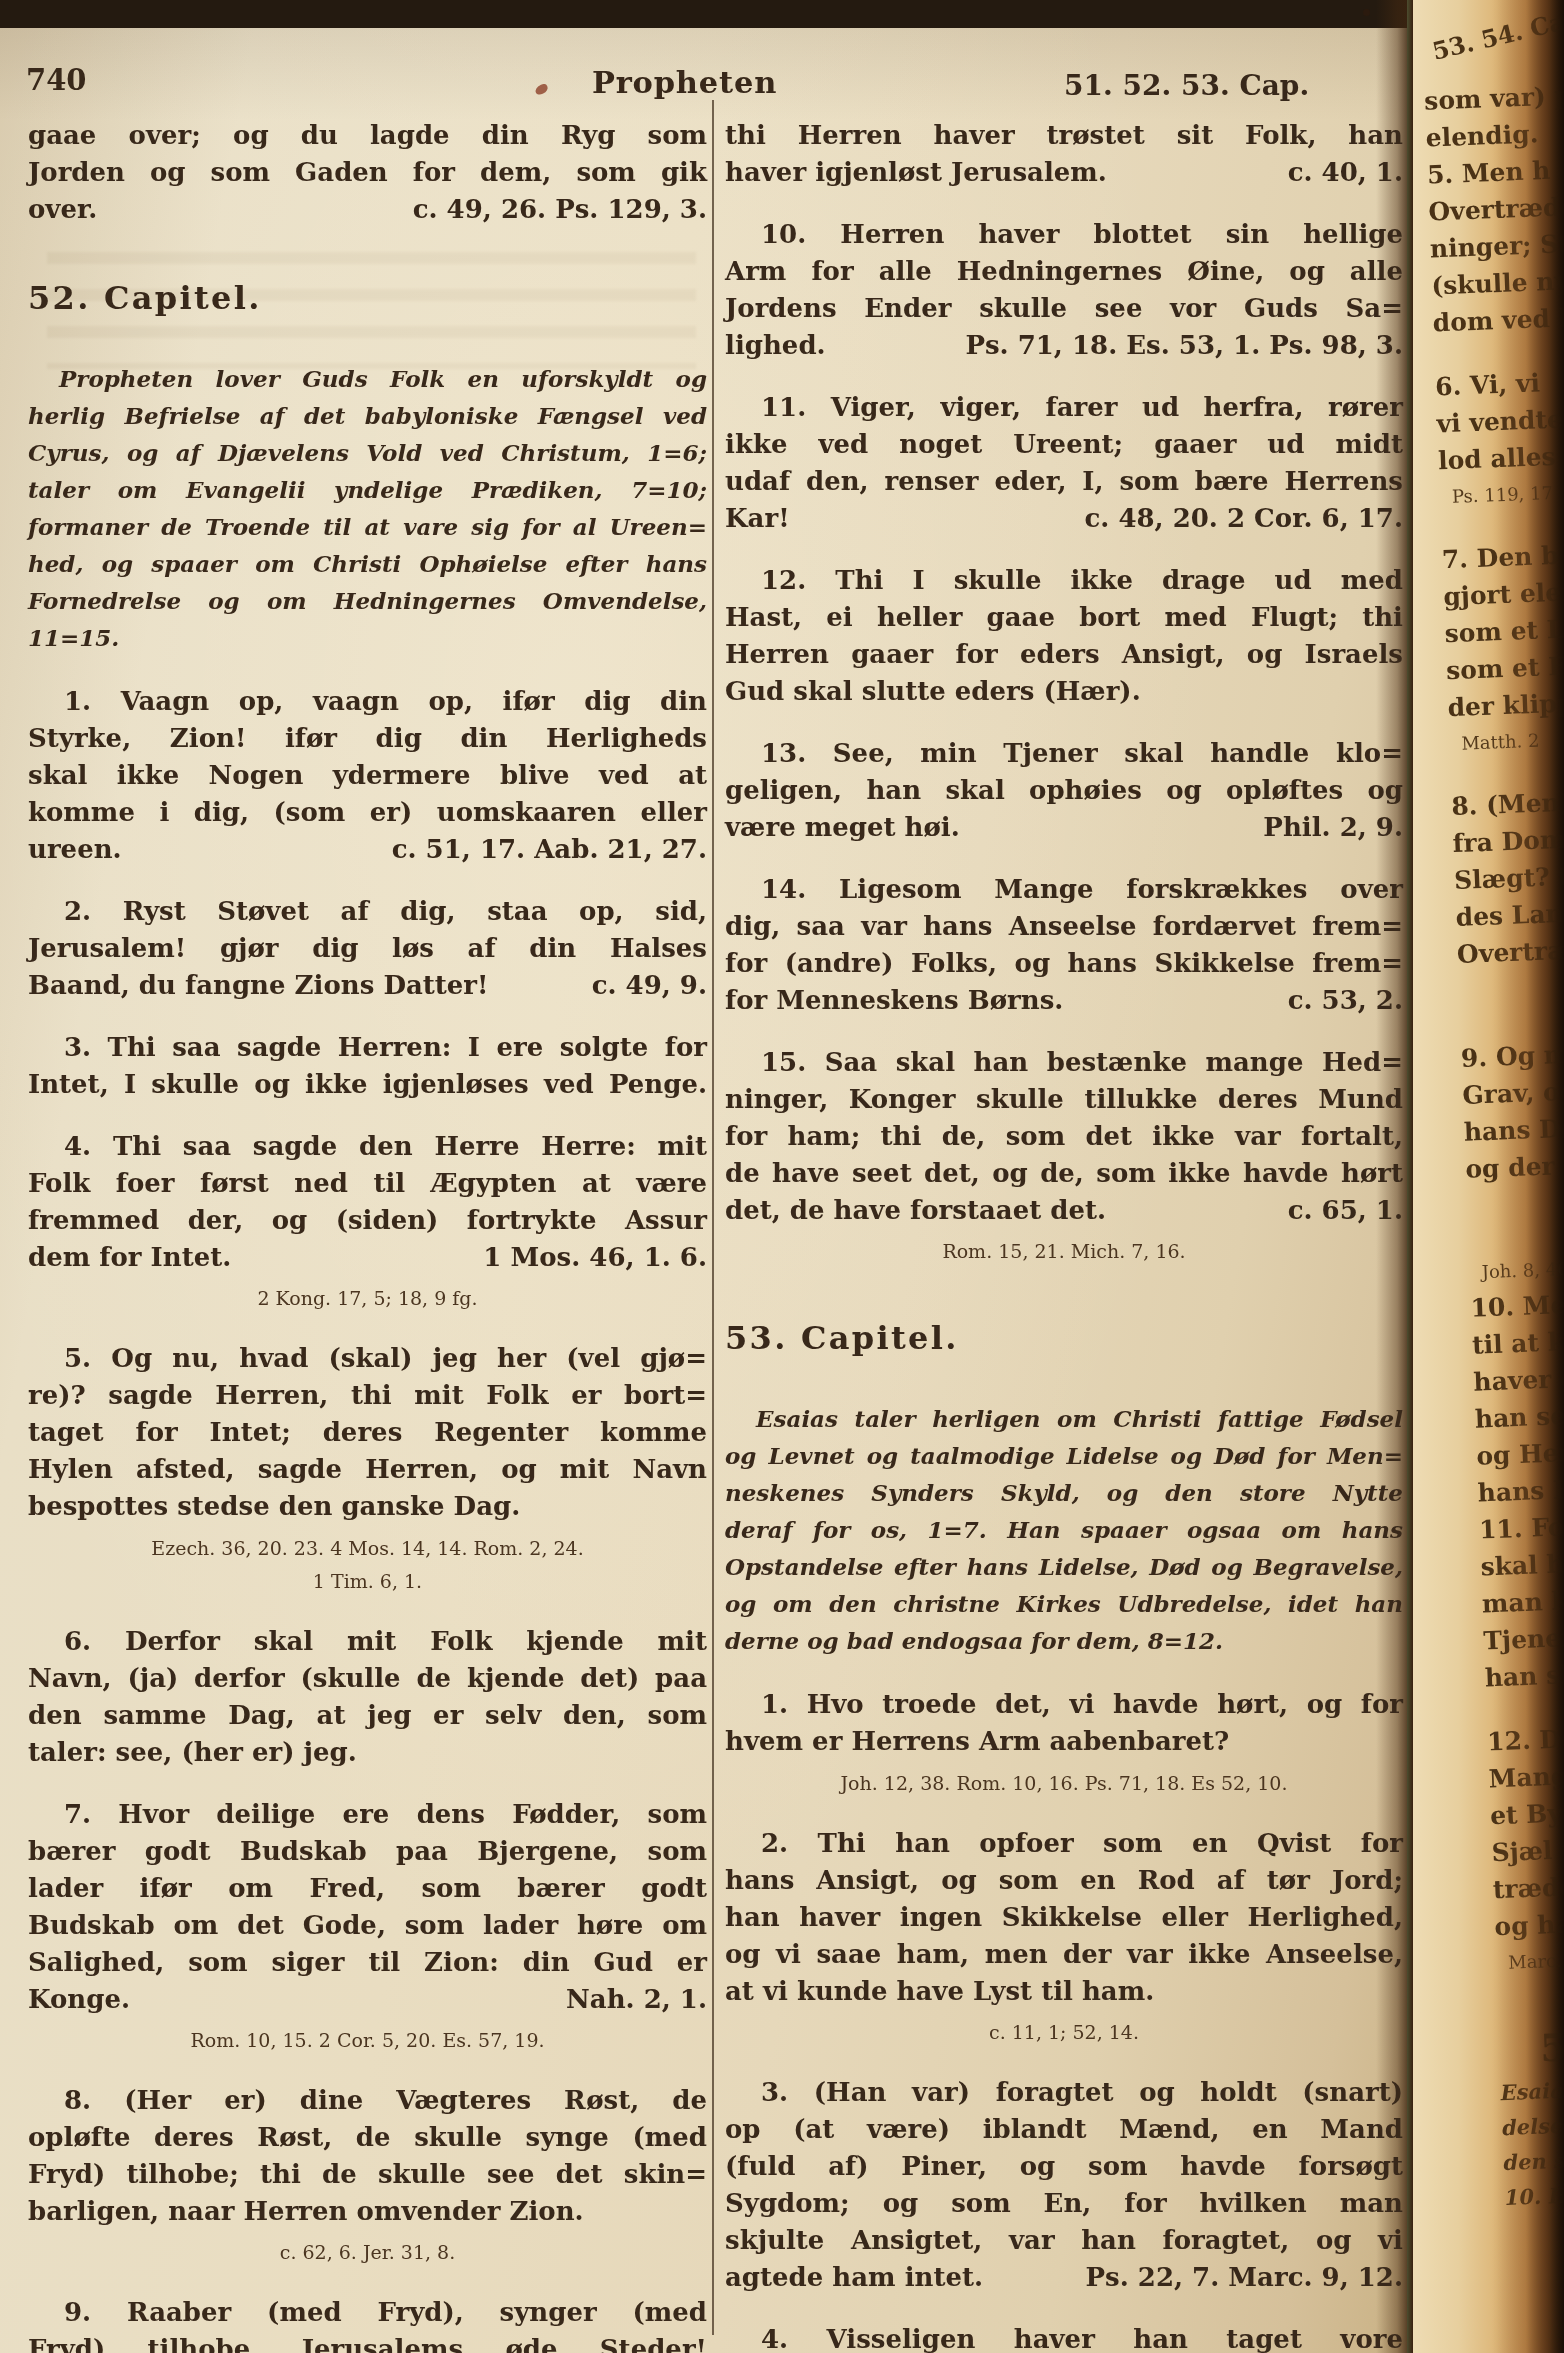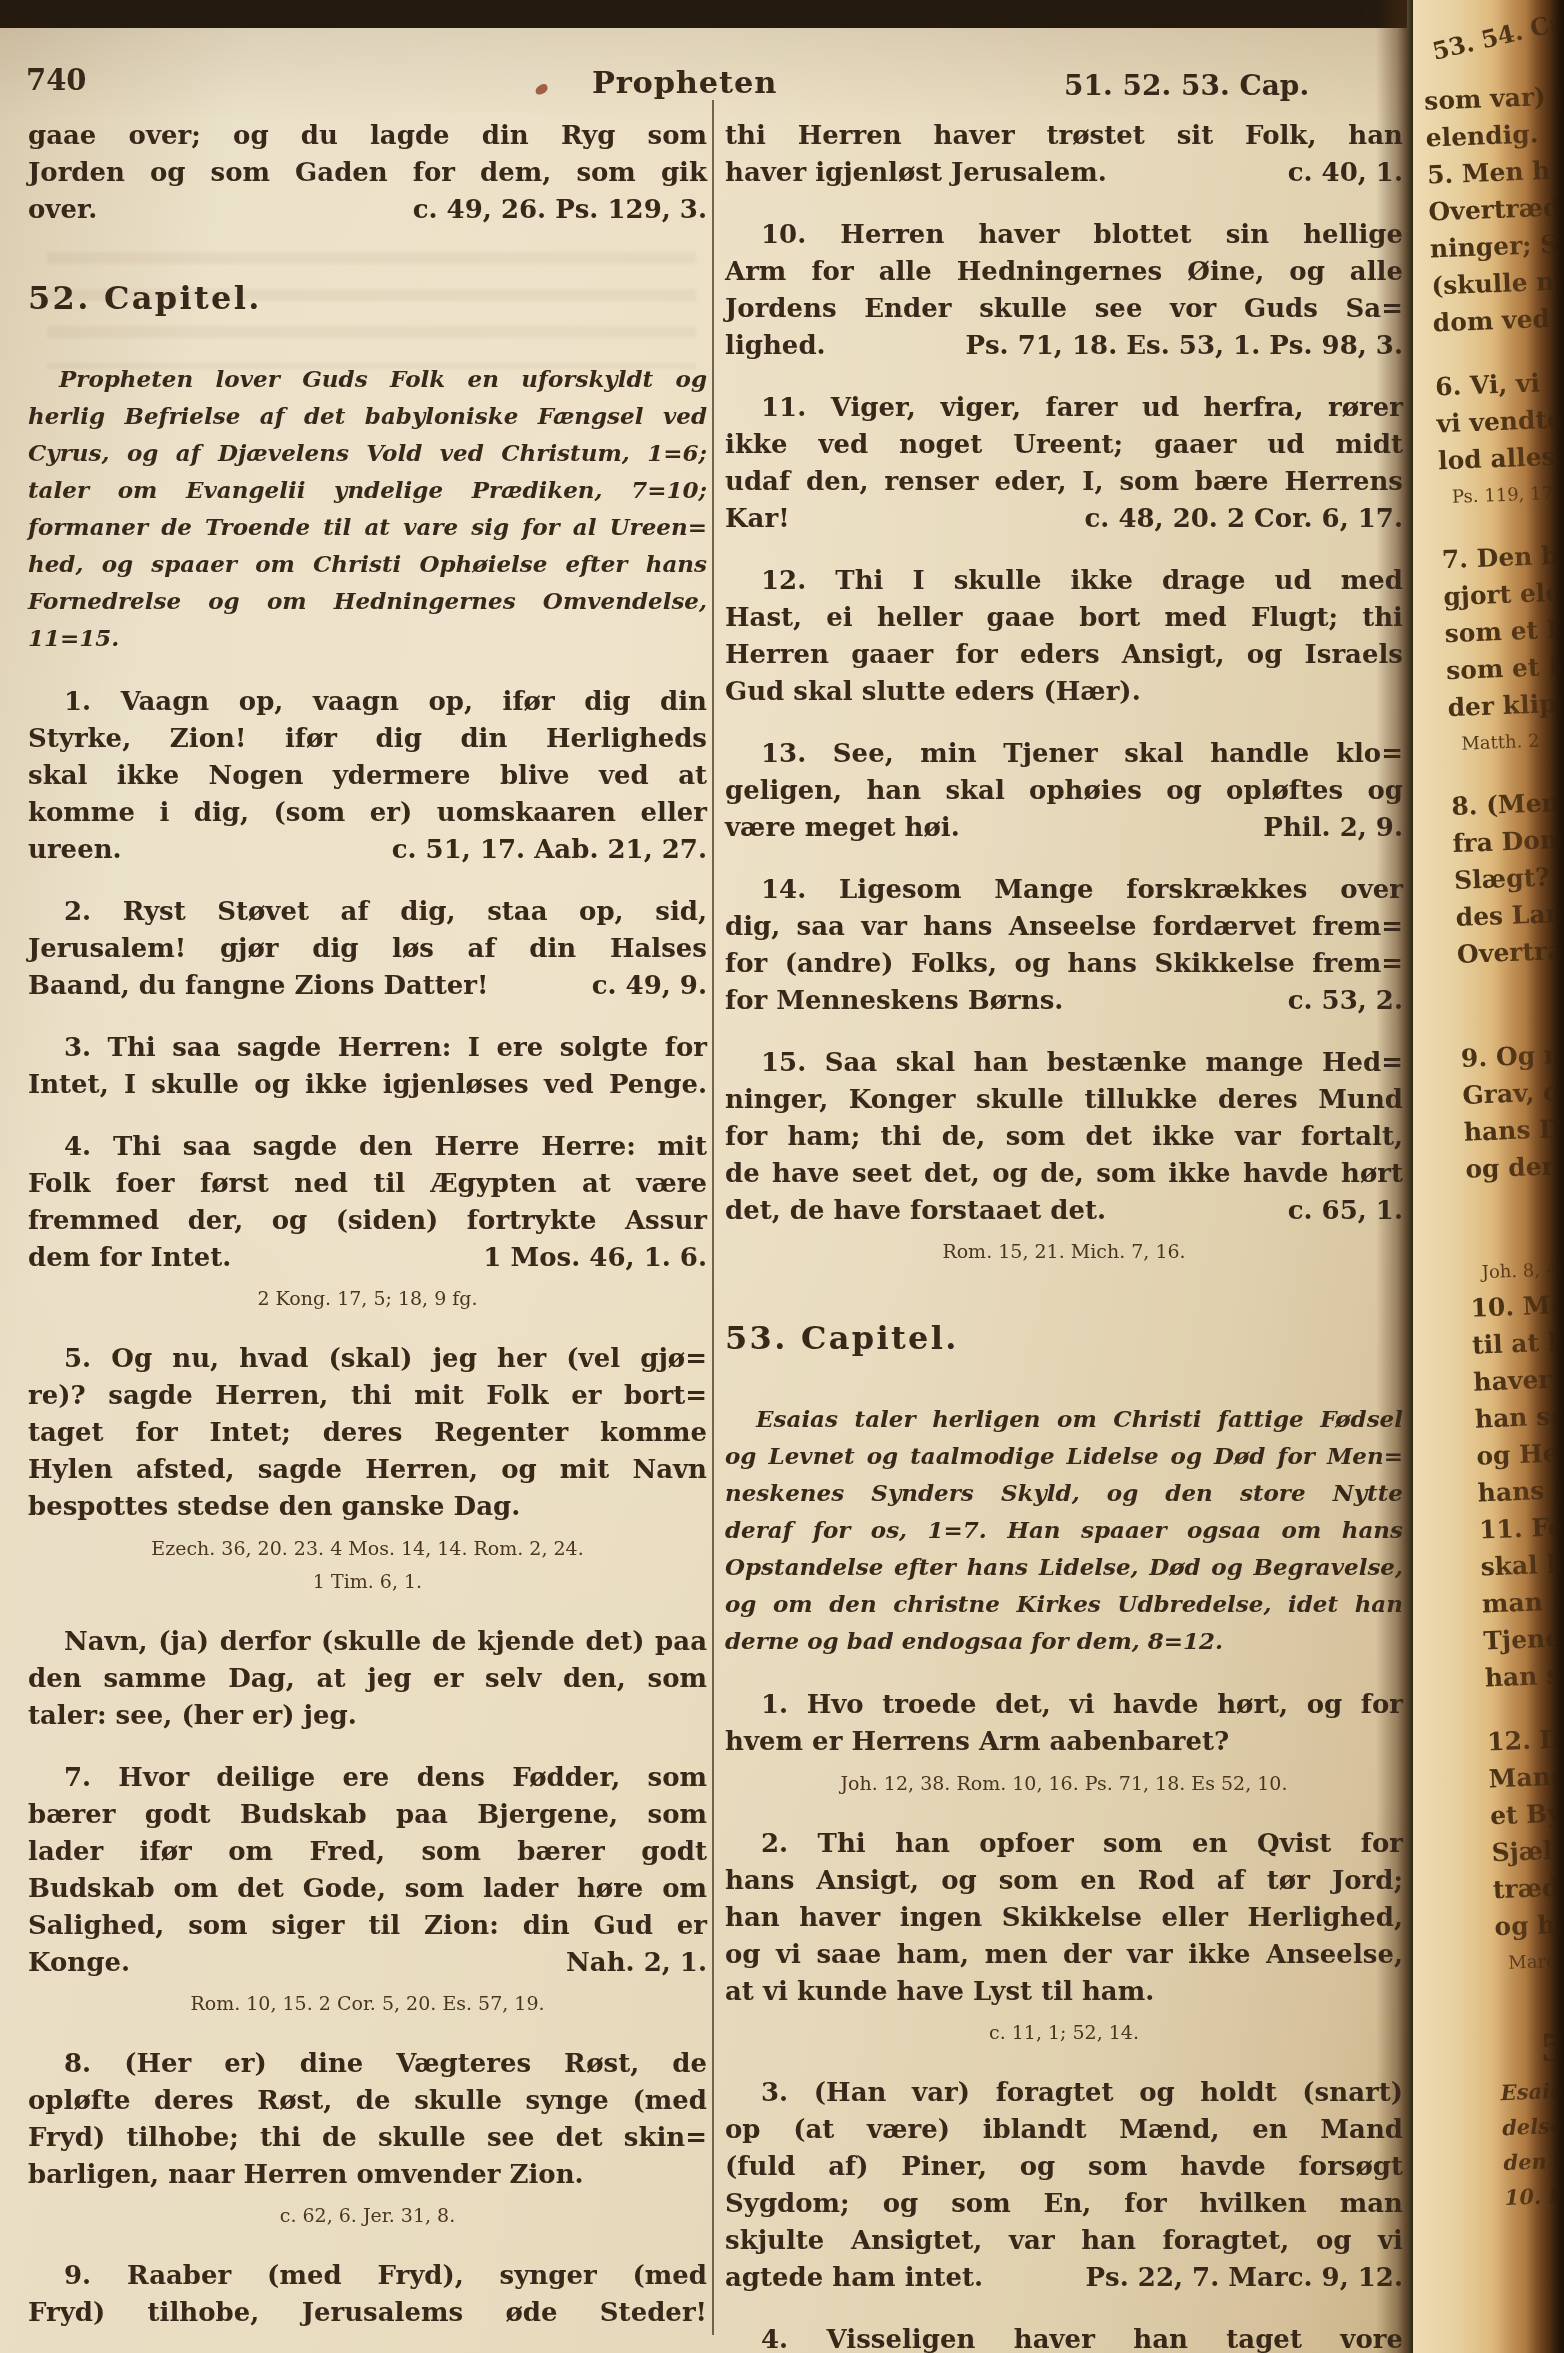--- a/index.html
+++ b/index.html
@@ -147,20 +147,21 @@
         <div class="line jl">re)? sagde Herren, thi mit Folk er bort=</div>
         <div class="line jl">taget for Intet; deres Regenter komme</div>
         <div class="line jl">Hylen afsted, sagde Herren, og mit Navn</div>
         <div class="line el">bespottes stedse den ganske Dag.</div>
       </div>
       <div class="block footnote">
         <div class="fl">Ezech. 36, 20. 23.   4 Mos. 14, 14.   Rom. 2, 24.</div>
         <div class="fl">1 Tim. 6, 1.</div>
       </div>
       <div class="block verse">
+        <div class="line jl">6. Derfor skal mit Folk kjende mit</div>
         <div class="line jl">Navn, (ja) derfor (skulle de kjende det) paa</div>
         <div class="line jl">den samme Dag, at jeg er selv den, som</div>
         <div class="line el">taler: see, (her er) jeg.</div>
       </div>
       <div class="block verse">
         <div class="line jl">7. Hvor deilige ere dens Fødder, som</div>
         <div class="line jl">bærer godt Budskab paa Bjergene, som</div>
         <div class="line jl">lader ifør om Fred, som bærer godt</div>
         <div class="line jl">Budskab om det Gode, som lader høre om</div>
         <div class="line jl">Salighed, som siger til Zion: din Gud er</div>

